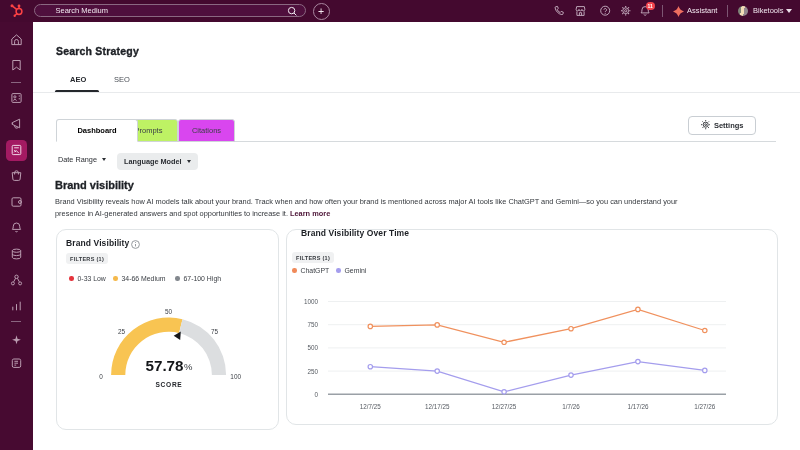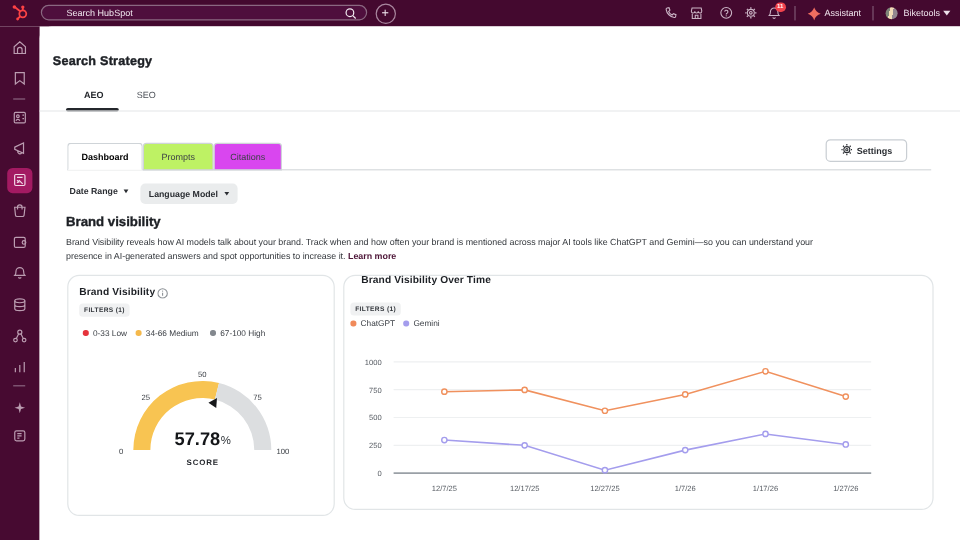--- a/index.html
+++ b/index.html
@@ -12,30 +12,30 @@
   #content { position:absolute; left:33px; top:22px; width:767px; height:428px; background:#fff; border-top-left-radius:10px; }
   #searchpill { position:absolute; left:33.5px; top:4px; width:272px; height:13px; border:1px solid #8a6881; border-radius:6.5px; background:#4f0f3d; color:#f2ebf1; font-size:7.5px; line-height:12px; padding-left:21px; }
   .topsep { position:absolute; top:5px; width:1px; height:12px; background:#7d5673; }
   .toptext { position:absolute; top:0; height:34px; line-height:22px; color:#f2e8f0; font-size:7.5px; }
   #badge11 { position:absolute; left:645.5px; top:1.5px; width:9.5px; height:8.5px; background:#f2434d; border-radius:4.25px; color:#fff; font-size:5px; line-height:8.5px; text-align:center; font-weight:bold; }
   #avatar { position:absolute; left:737.5px; top:5.5px; width:10.5px; height:10.5px; border-radius:50%; background:linear-gradient(100deg,#7e8478 0 32%,#f2dcb6 32% 58%,#93878e 58%); }
   
   .sdiv { position:absolute; left:11px; width:10px; height:1px; background:#8a6580; }
   #sactive { position:absolute; left:6px; top:117.5px; width:21px; height:21px; background:#a31a62; border-radius:4.5px; }
   
-  #title { position:absolute; left:44px; top:45px; font-size:10.5px; font-weight:bold; color:#1d2025; letter-spacing:.2px; -webkit-text-stroke:.35px #1d2025; }
+  #title { position:absolute; left:56px; top:45px; font-size:10.5px; font-weight:bold; color:#1d2025; letter-spacing:.2px; -webkit-text-stroke:.35px #1d2025; }
   .toptab { position:absolute; top:75px; height:14px; font-size:7.5px; color:#24272c; }
   #aeounderline { position:absolute; left:55px; top:89.5px; width:44px; height:3px; background:#24272c; border-radius:1.5px; }
   #hdrdivider { position:absolute; left:0px; top:92px; width:767px; height:1px; background:#e8eaec; }
   
   .tab { position:absolute; top:119px; height:23px; line-height:22px; text-align:center; font-size:7.5px; border:1px solid #cfd4d8; border-radius:3px 3px 0 0; }
   #tabline { position:absolute; left:56px; top:141px; width:720px; height:1px; background:#d6dadd; }
   #settingsbtn { position:absolute; left:688px; top:116px; width:68px; height:19px; border:1px solid #c9ced3; border-radius:4px; background:#fff; font-size:7.5px; font-weight:bold; color:#2b2e33; text-align:center; line-height:17px; }
   
-  #daterange { position:absolute; left:58px; top:151px; height:18px; line-height:18px; font-size:7.3px; font-weight:bold; color:#2b2e33; }
+  #daterange { position:absolute; left:58px; top:151px; height:18px; line-height:18px; font-size:7.3px; font-weight:normal; color:#2b2e33; }
   #langmodel { position:absolute; left:117px; top:152.5px; height:17px; line-height:17px; font-size:7.3px; font-weight:bold; color:#2b2e33; background:#eaeced; border-radius:4px; padding:0 7px; }
   .caret { display:inline-block; width:0; height:0; border-left:2.8px solid transparent; border-right:2.8px solid transparent; border-top:3.6px solid #2b2e33; margin-left:5px; vertical-align:1px; }
   
   #bvh { position:absolute; left:55px; top:179px; font-size:11px; font-weight:bold; color:#1d2025; -webkit-text-stroke:.3px #1d2025; }
   #bvp { position:absolute; left:55px; top:196px; width:630px; font-size:7.4px; line-height:12.3px; color:#33373c; }
   
   .card { position:absolute; border:1px solid #e1e5e7; border-radius:10px; background:#fff; }
   #card1 { left:56px; top:229px; width:223px; height:201px; }
   #card2 { left:286px; top:229px; width:492px; height:196px; }
   .cardtitle { position:absolute; font-size:8.5px; font-weight:bold; color:#1d2025; letter-spacing:.1px; }
@@ -49,21 +49,21 @@
 
   <svg class="abs" style="left:2px;top:2px" width="22" height="18" viewBox="0 0 22 18">
     <g stroke="#fc4245" stroke-width="1.5" fill="none">
       <circle cx="17" cy="9.5" r="2.9"></circle>
       <path d="M15 7.6 L10.8 4.3 M17 6.6 L17 4.6 M15 11.5 L13.2 13.2"></path>
     </g>
     <circle cx="10" cy="3.8" r="1.5" fill="#fc4245"></circle>
     <circle cx="17" cy="3.9" r="1.4" fill="#fc4245"></circle>
     <circle cx="12.7" cy="13.8" r="1.2" fill="#fc4245"></circle>
   </svg>
-  <div id="searchpill">Search HubSpot</div>
+  <div id="searchpill">Search Medium</div>
   <svg class="abs" style="left:287px;top:5.5px" width="11" height="11" viewBox="0 0 11 11">
       <circle cx="4.6" cy="4.6" r="3.2" stroke="#f2ebf1" stroke-width="1" fill="none"></circle>
       <path d="M7 7 L9.4 9.4" stroke="#f2ebf1" stroke-width="1"></path>
     </svg>
   <div class="abs" style="left:312.5px;top:2.5px;width:17px;height:17px;border:1px solid #a9879f;border-radius:50%;color:#f2e8f0;text-align:center;line-height:15px;font-size:10.5px;">+</div>
 
   <svg class="abs" style="left:553px;top:5px" width="100" height="13" viewBox="0 0 100 13" fill="none" stroke="#cbb5c6" stroke-width="0.9">
 
     <g transform="translate(1.5,1)">
       <path d="M0.6 1.8 a1 1 0 0 1 0.8 -1.1 l1.6 -0.3 0.8 2.1 -1.1 1.1 a5.6 5.6 0 0 0 2.9 2.9 l1.1 -1.1 2.1 0.8 -0.3 1.6 a1 1 0 0 1 -1.1 0.8 c-3.3 -0.4 -6.4 -3.5 -6.8 -6.8 z"></path>
@@ -150,21 +150,21 @@
 </div>
 
 <div id="content"></div>
 <div id="title">Search Strategy</div>
 <div class="toptab" style="left:70px;font-weight:bold;">AEO</div>
 <div class="toptab" style="left:114px;color:#4a4f56;">SEO</div>
 <div id="aeounderline"></div>
 <div id="hdrdivider" style="left:33px;"></div>
 
 <div id="tabline"></div>
-<div class="tab" style="left:56px;width:63px;background:#fff;border-bottom:1px solid #fff;font-weight:bold;z-index:2;">Dashboard</div>
+<div class="tab" style="left:56px;width:82px;background:#fff;border-bottom:1px solid #fff;font-weight:bold;z-index:2;">Dashboard</div>
 <div class="tab" style="left:119px;width:59px;background:#bef264;color:#3c4046;">Prompts</div>
 <div class="tab" style="left:178px;width:57px;background:#d946ef;color:#3c4046;">Citations</div>
 <div id="settingsbtn"><svg width="9.4" height="9.4" viewBox="0 0 9.4 9.4" fill="none" stroke="#2b2e33" style="vertical-align:-1.5px;margin-right:4px">
       <circle cx="4.7" cy="4.7" r="2.5" stroke-width="0.9"></circle>
       <circle cx="4.7" cy="4.7" r="0.9" stroke-width="0.9"></circle>
       <path stroke-width="1" d="M4.7 0.1 V1.2 M4.7 8.2 V9.3 M0.1 4.7 H1.2 M8.2 4.7 H9.3 M1.5 1.5 L2.3 2.3 M7.1 7.1 L7.9 7.9 M7.9 1.5 L7.1 2.3 M2.3 7.1 L1.5 7.9"></path>
     </svg>Settings</div>
 
 <div id="daterange">Date Range<span class="caret"></span></div>
 <div id="langmodel">Language Model<span class="caret"></span></div>

